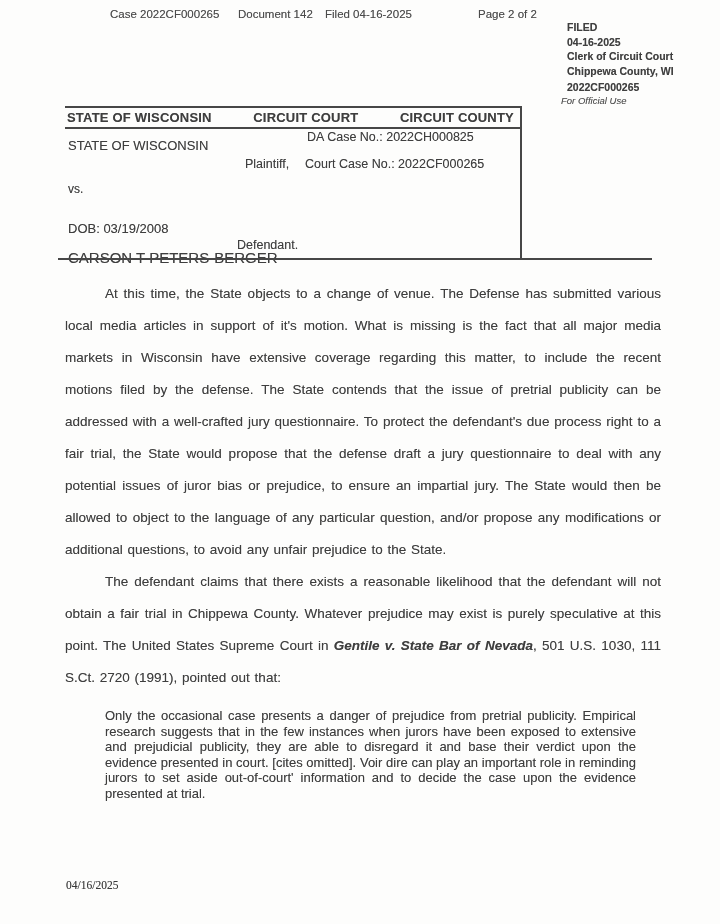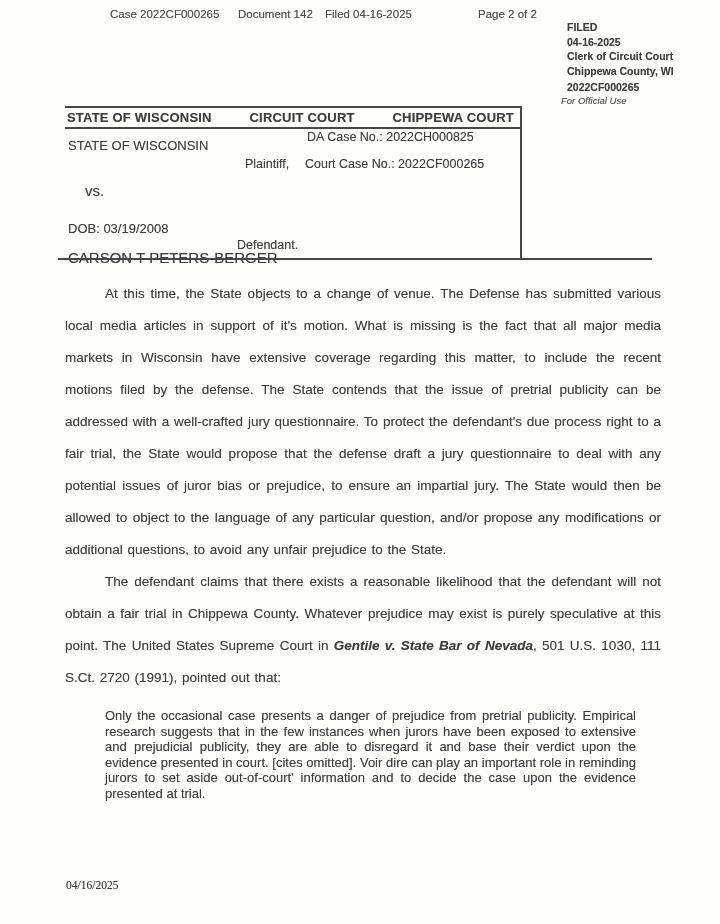--- a/index.html
+++ b/index.html
@@ -28,21 +28,21 @@
     border-top:2px solid #474747;border-right:2px solid #474747;
   }
   .caption-header{
     display:flex;justify-content:space-between;
     font-weight:bold;font-size:13px;letter-spacing:.2px;
     padding:2px 6px 2px 2px;border-bottom:2px solid #474747;white-space:nowrap;
   }
   .cap-abs{position:absolute;white-space:nowrap;}
   .plaintiff-name{left:3px;top:30px;font-size:13px;}
   .plaintiff-role{left:180px;top:49px;font-size:12.5px;}
-  .vs{left:3px;top:74px;font-size:15px;margin-left:17px;}
+  .vs{left:3px;top:74px;font-size:12px;}
   .defendant-name{left:3px;top:99px;font-size:15px;margin-top:42px;}
   .defendant-dob{left:3px;top:113px;font-size:13px;}
   .defendant-role{left:172px;top:130px;font-size:12.5px;}
   .da-case{left:242px;top:22px;font-size:12.5px;}
   .court-case{left:240px;top:49px;font-size:12.5px;}
   .doc-title{left:240px;top:84px;width:212px;text-align:center;font-weight:bold;font-size:12.5px;line-height:14.5px;white-space:normal;}
   .caption-bottom-line{position:absolute;left:58px;top:258px;width:594px;height:2px;background:#474747;}
   
   .body{position:absolute;left:65px;top:278px;width:596px;}
   .body p{margin:0;text-align:justify;text-indent:40px;font-size:13.5px;line-height:32px;word-spacing:1px;}
@@ -70,21 +70,21 @@
     <div>Clerk of Circuit Court</div>
     <div>Chippewa County, WI</div>
     <div class="case-no">2022CF000265</div>
     <div class="official">For Official Use</div>
   </div>
 
   <div class="caption">
     <div class="caption-header">
       <span>STATE OF WISCONSIN</span>
       <span>CIRCUIT COURT</span>
-      <span>CHIPPEWA COURT</span>
+      <span>CIRCUIT COUNTY</span>
     </div>
     <span class="cap-abs plaintiff-name">STATE OF WISCONSIN</span>
     <span class="cap-abs plaintiff-role">Plaintiff,</span>
     <span class="cap-abs vs">vs.</span>
     <span class="cap-abs defendant-name">CARSON T PETERS-BERGER</span>
     <span class="cap-abs defendant-dob">DOB: 03/19/2008</span>
     <span class="cap-abs defendant-role">Defendant.</span>
     <span class="cap-abs da-case">DA Case No.: 2022CH000825</span>
     <span class="cap-abs court-case">Court Case No.: 2022CF000265</span>
   </div>

